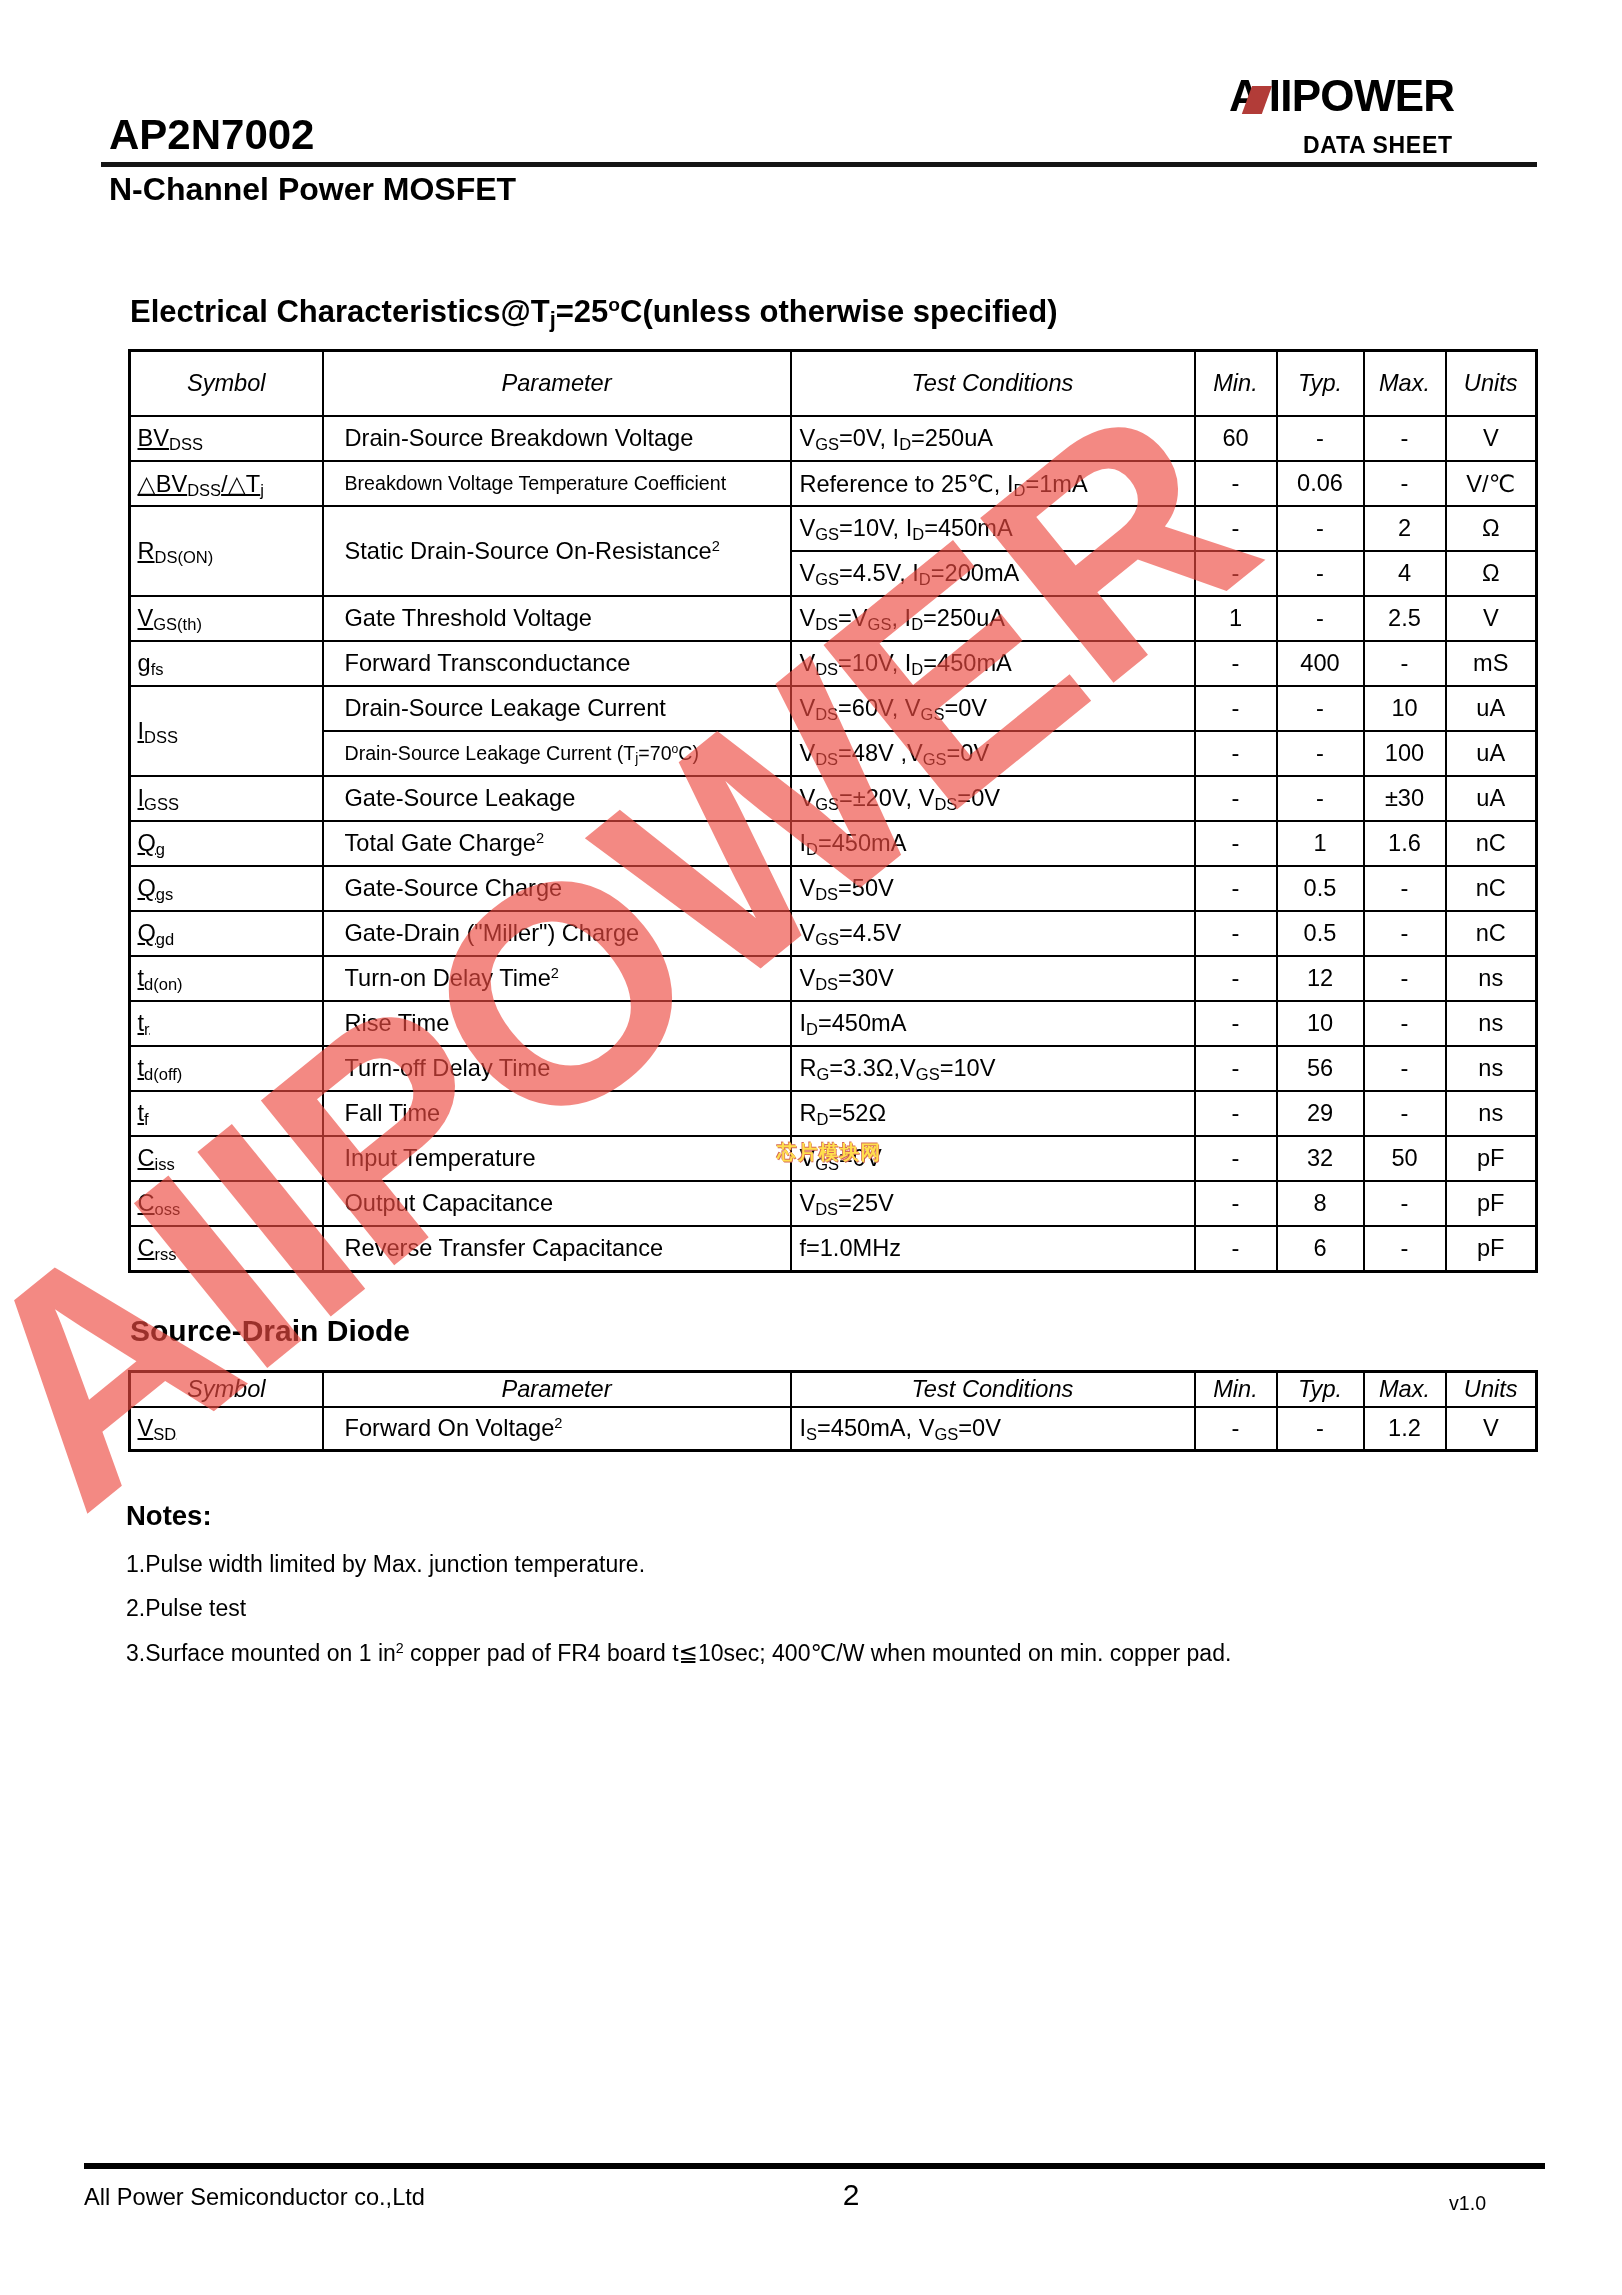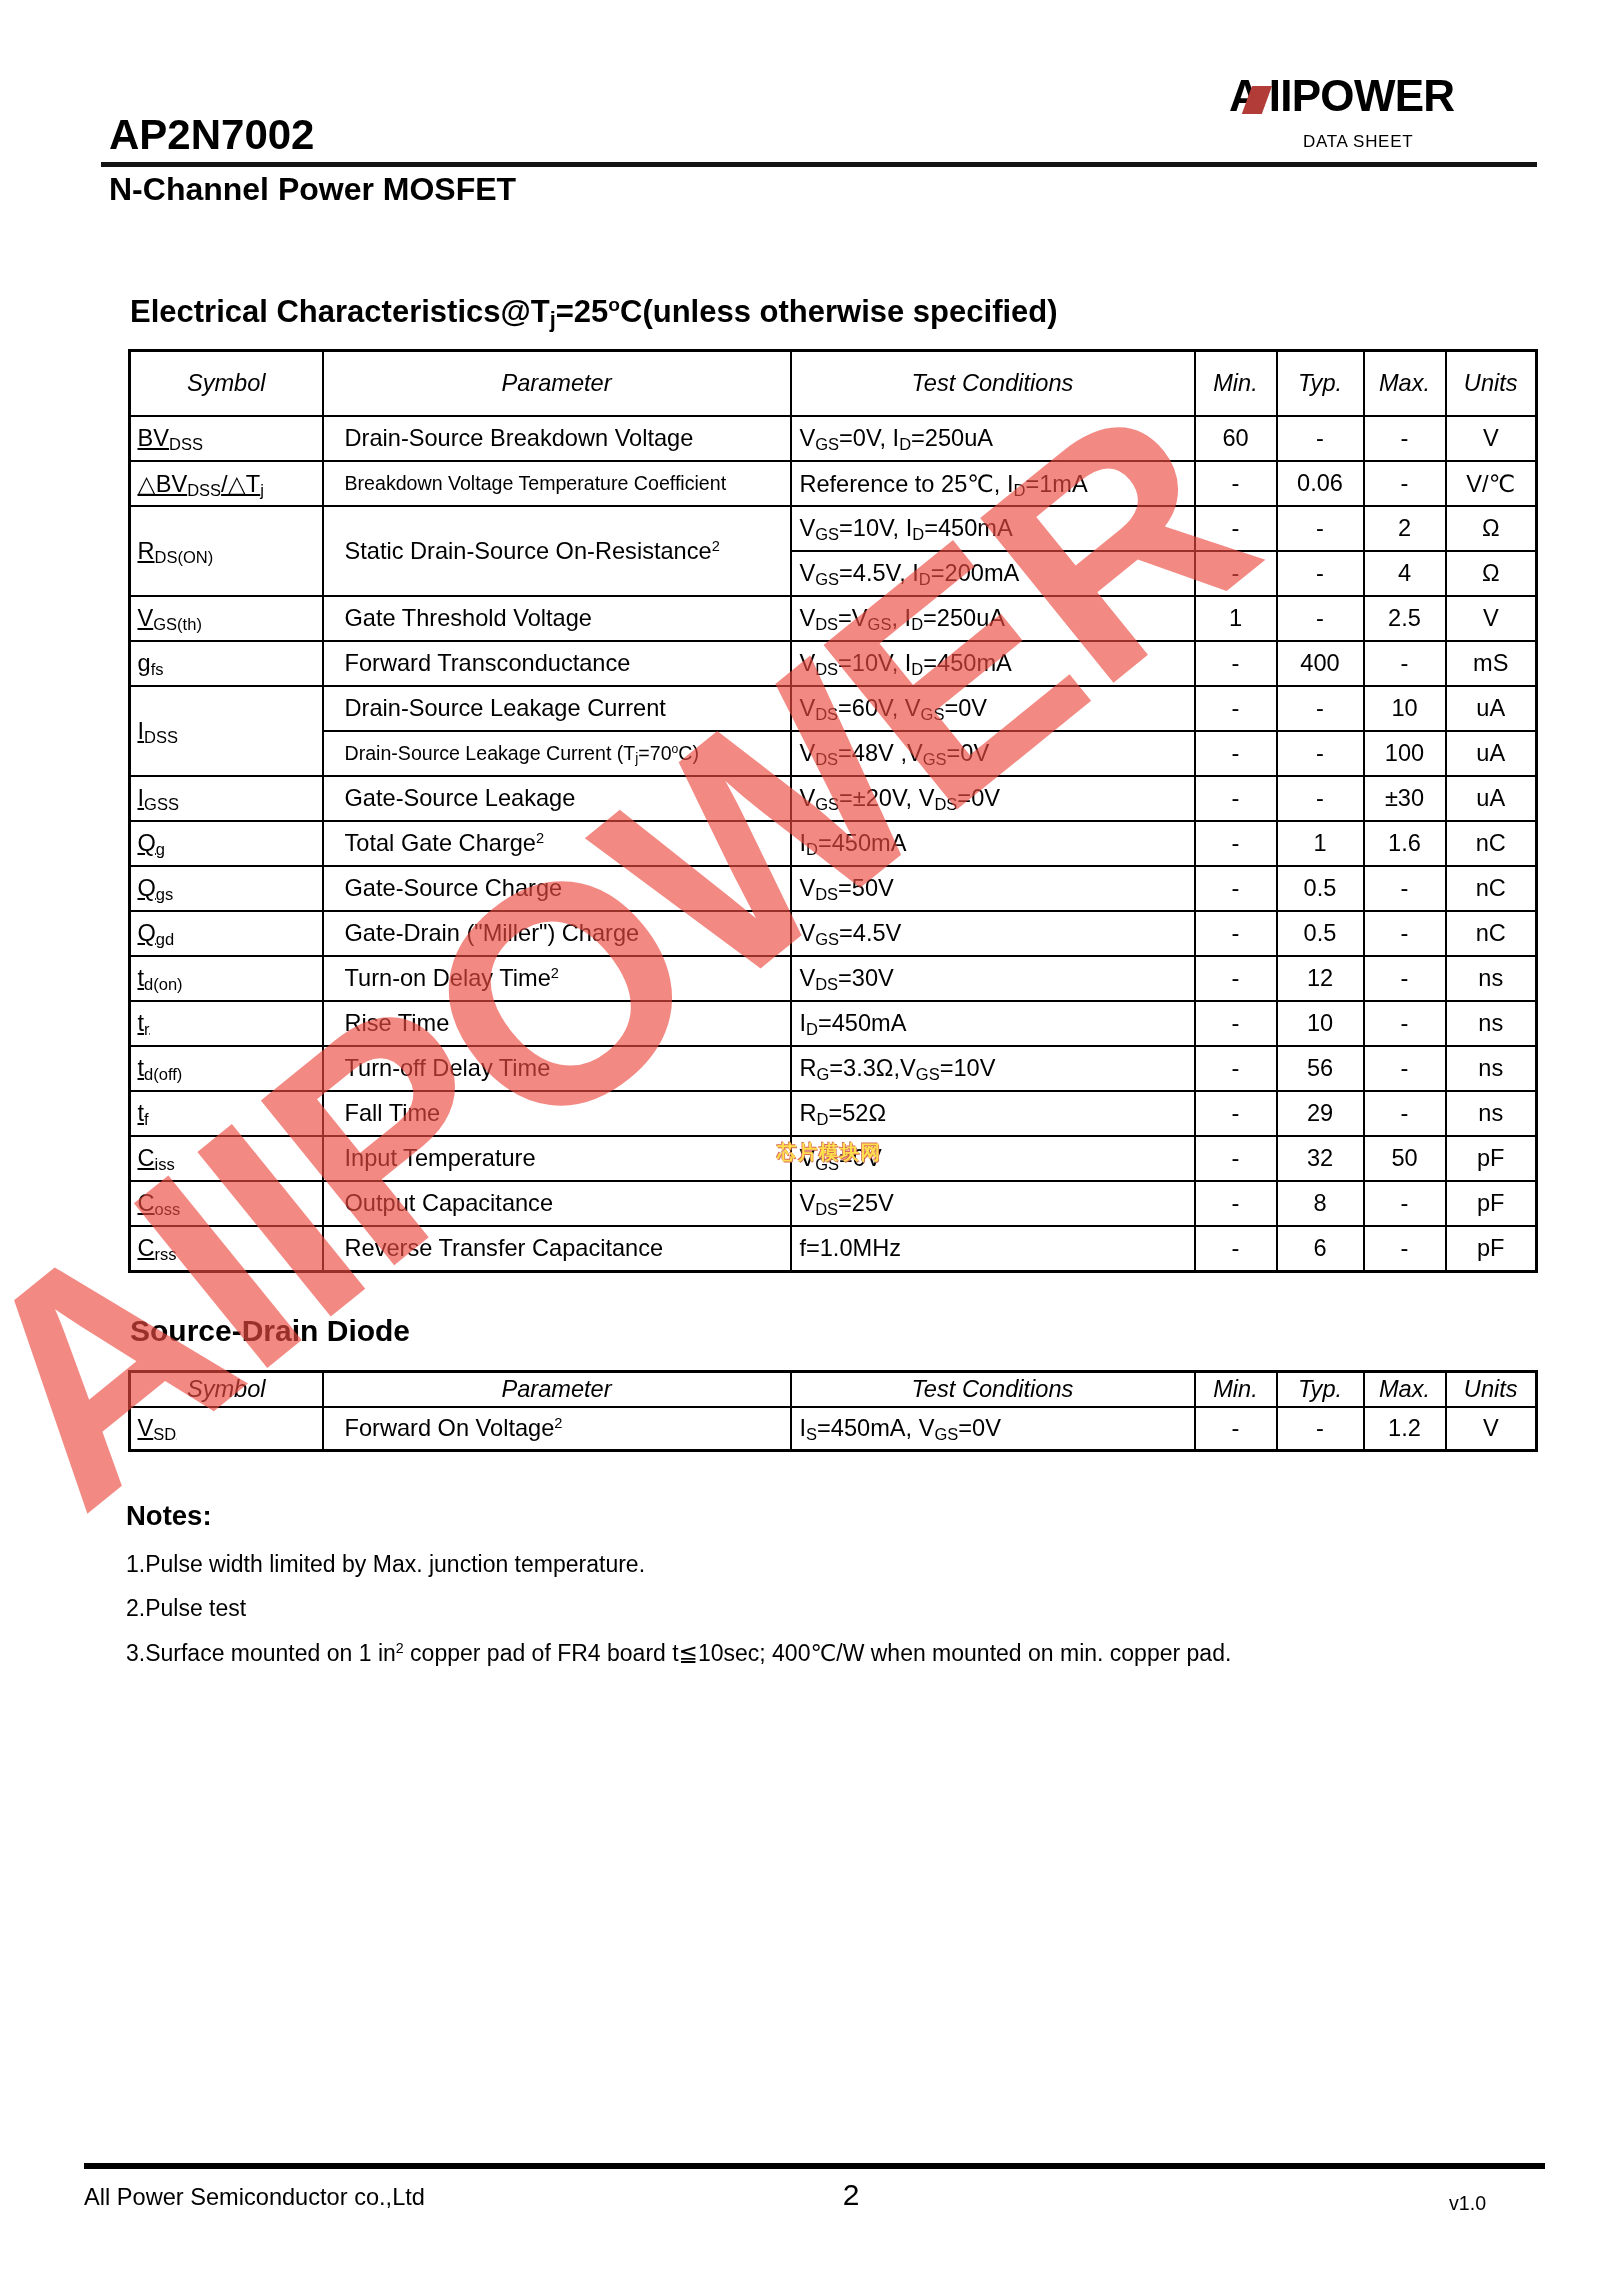--- a/index.html
+++ b/index.html
@@ -7,21 +7,21 @@
   body{width:1623px;height:2295px;position:relative;background:#ffffff;overflow:hidden;
        font-family:"Liberation Sans","DejaVu Sans",sans-serif;color:#000;}
   .abs{position:absolute;}
   sub{font-size:70%;vertical-align:-0.25em;line-height:0;}
   sup{font-size:62%;vertical-align:0.55em;line-height:0;}
 
   
   .logo{left:1229px;top:71px;font-size:44px;font-weight:900;letter-spacing:-0.7px;white-space:nowrap;}
   .logo-red{display:inline-block;width:19.6px;height:27.5px;background:#b23c38;
             transform:skewX(-20deg);margin:0 2px 0 -13px;vertical-align:-2px;}
-  .datasheet{left:1303px;top:132px;font-size:17px;font-weight:normal;letter-spacing:0.7px;}
+  .datasheet{left:1303px;top:132px;font-size:23px;font-weight:bold;letter-spacing:0.7px;}
   .pn{left:109px;top:111px;font-size:42px;font-weight:bold;}
   .rule1{left:101px;top:162px;width:1436px;height:4.6px;background:#141414;}
   .subtitle{left:109px;top:171px;font-size:32px;font-weight:bold;}
 
   
   .h-elec{left:130px;top:294px;font-size:31px;font-weight:bold;white-space:nowrap;}
   .h-diode{left:130px;top:1314px;font-size:30px;font-weight:bold;}
   .h-notes{left:126px;top:1500px;font-size:27.5px;font-weight:bold;}
 
   

